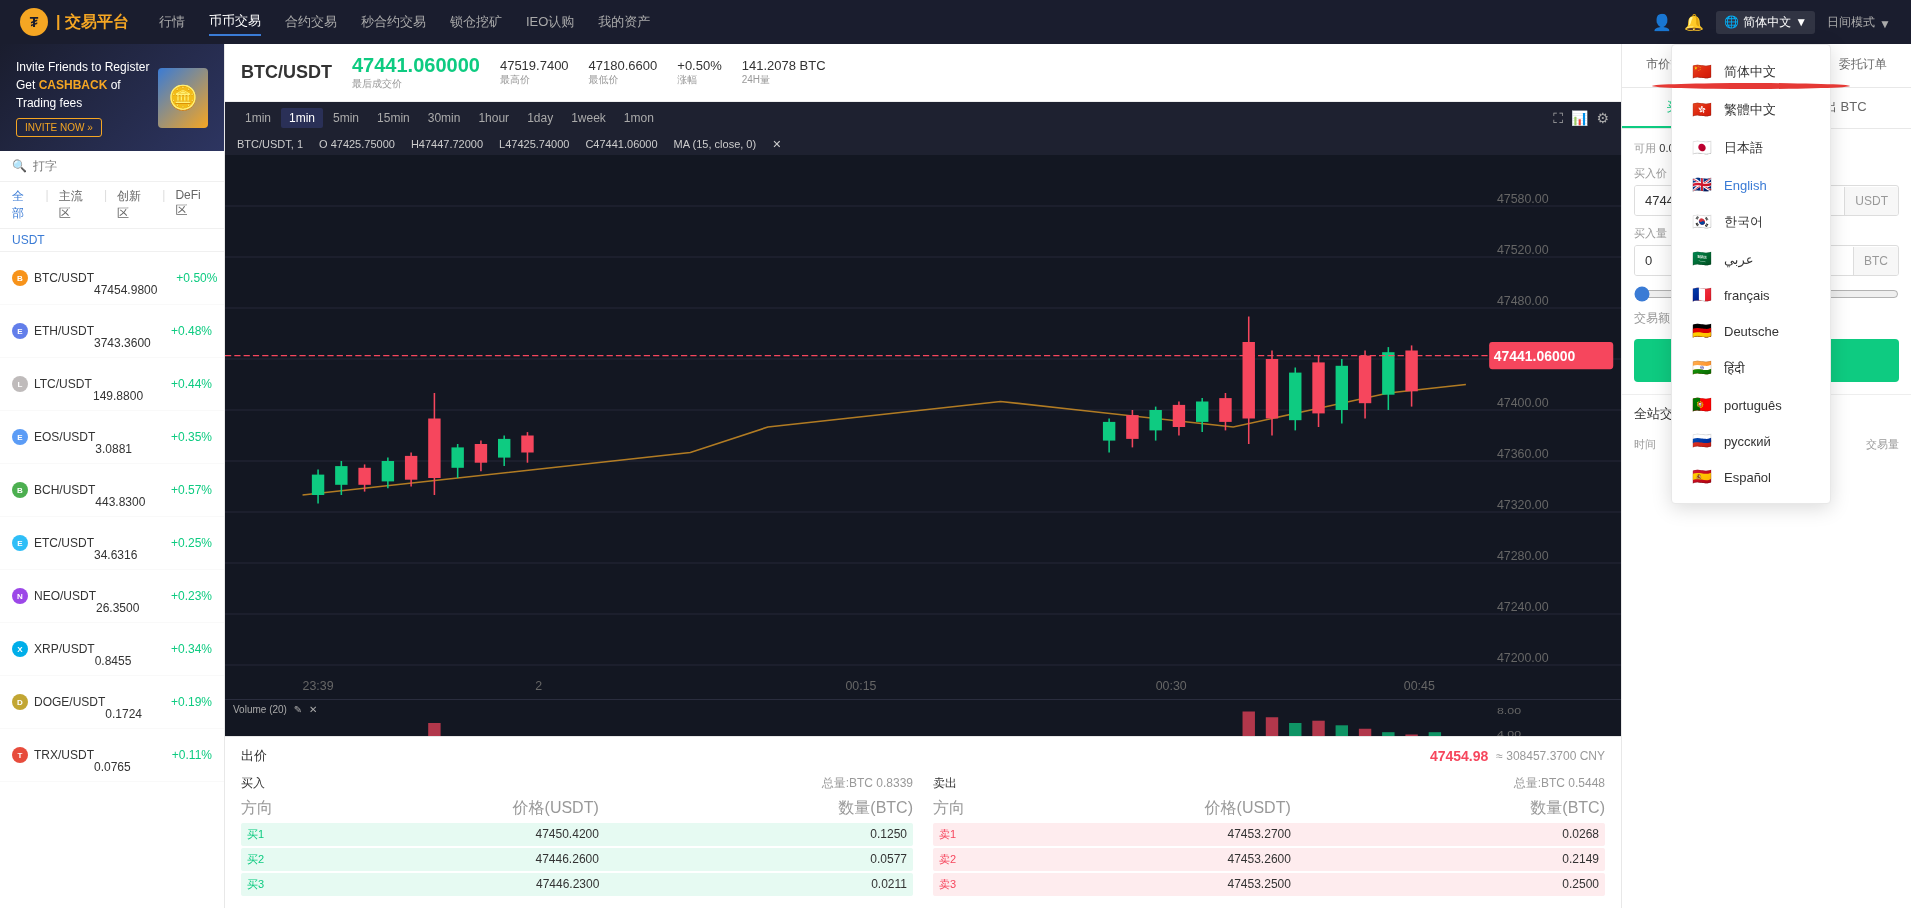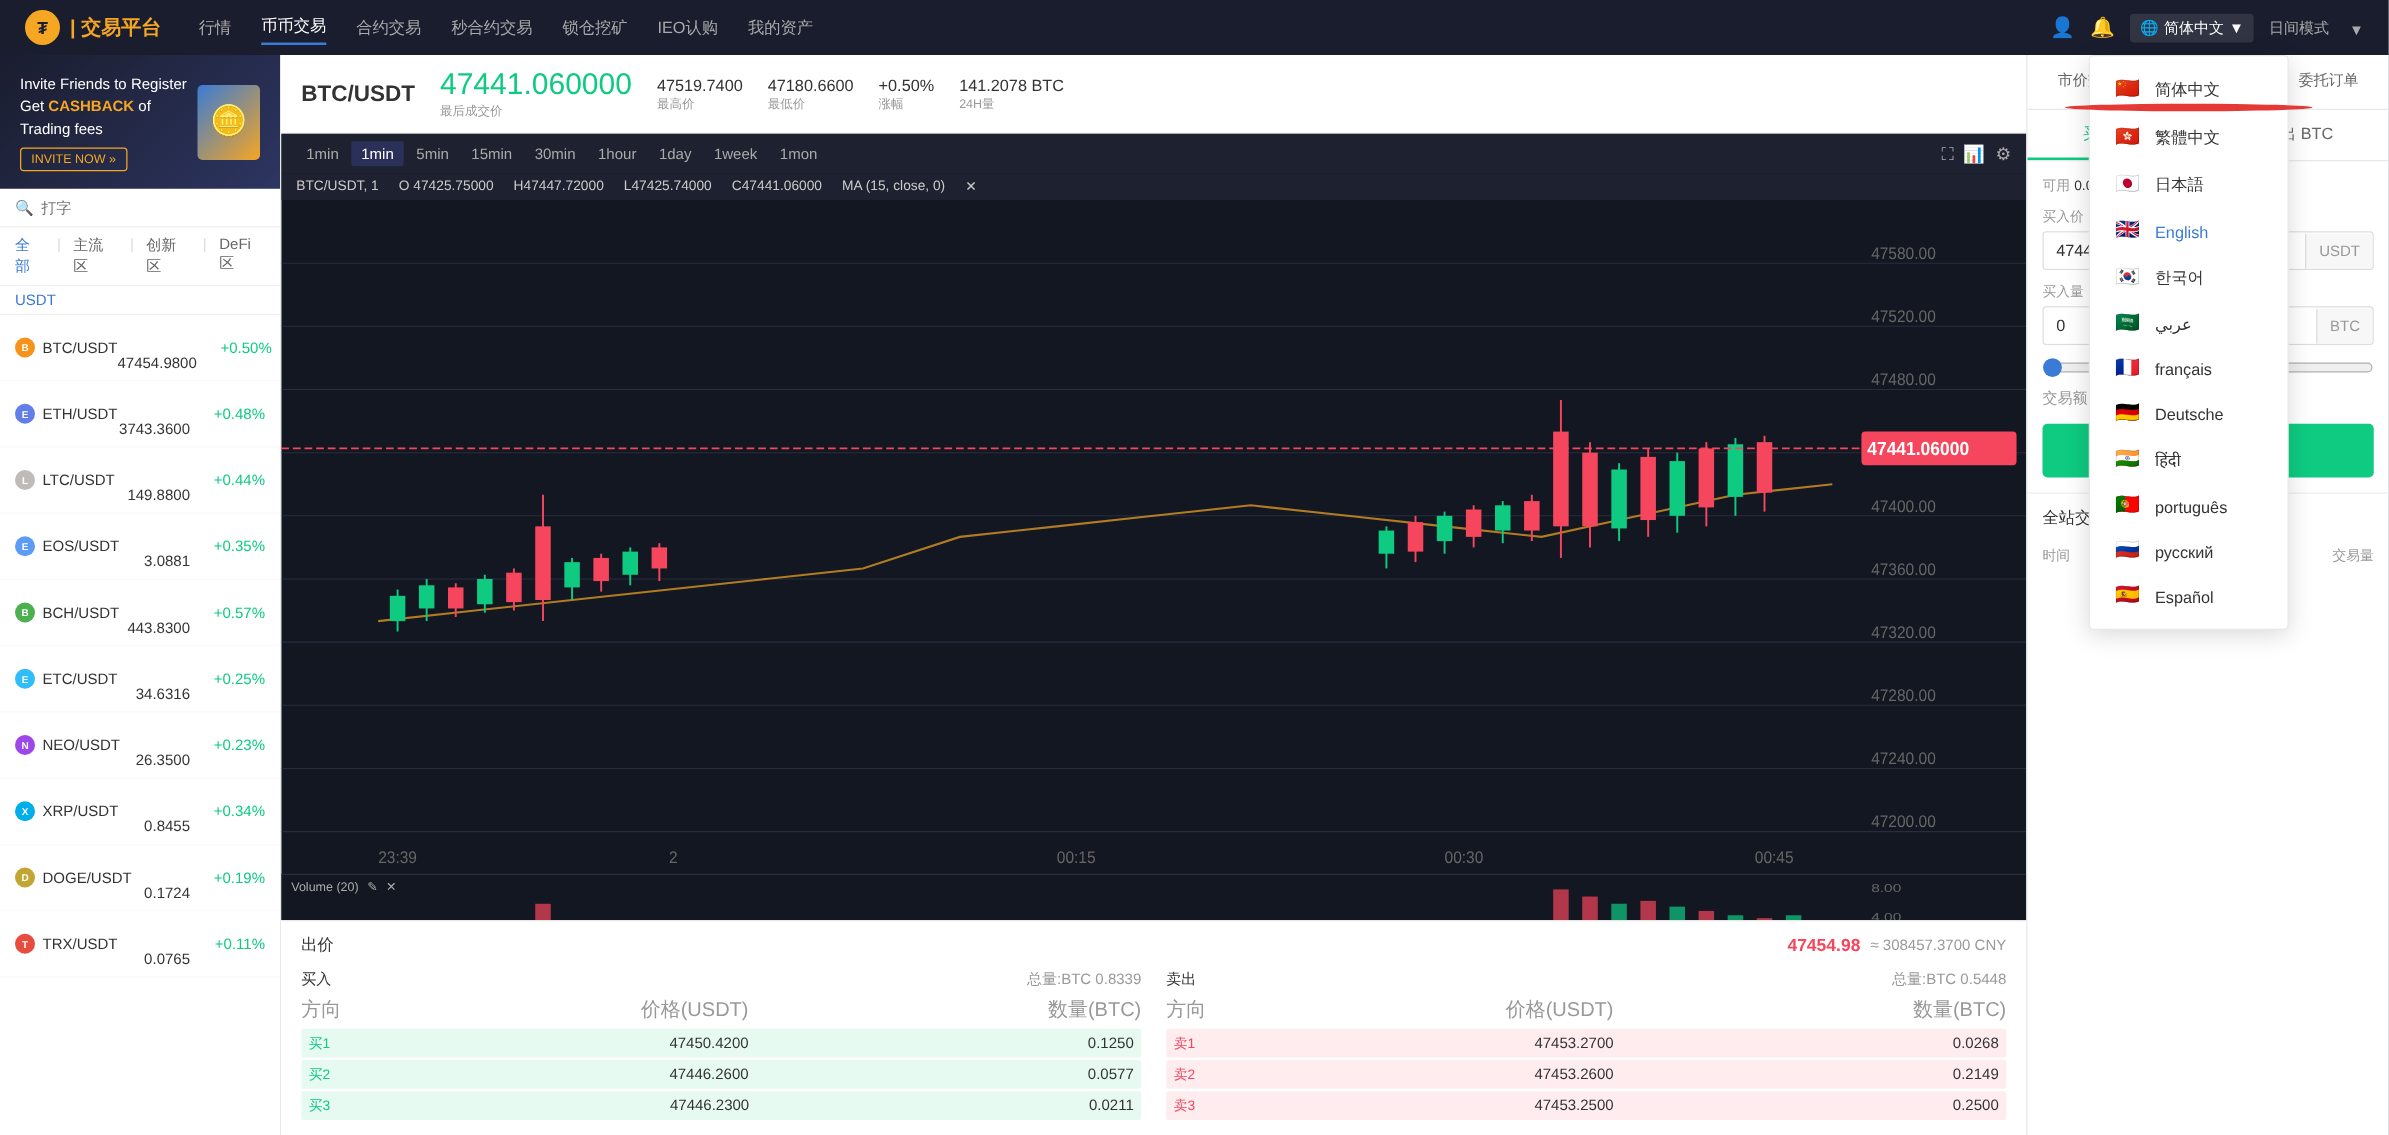--- a/index.html
+++ b/index.html
@@ -67,21 +67,21 @@
       align-items: center;
       gap: 4px;
       color: #fff;
       cursor: pointer;
       background: rgba(255,255,255,0.1);
       padding: 3px 8px;
       border-radius: 3px;
       font-size: 12px;
     }
     .theme-btn {
-      display: flex; align-items: flex-end; gap: 16px;
+      display: flex; align-items: flex-end; gap: 4px;
       color: #aaa; cursor: pointer; font-size: 12px;
     }
 
     
     .lang-dropdown {
       position: absolute;
       top: 44px;
       right: 160px;
       background: #fff;
       border: 1px solid #e8e8e8;
@@ -208,21 +208,21 @@
     }
     .coin-icon {
       width: 16px; height: 16px;
       border-radius: 50%;
       margin-right: 6px;
       flex-shrink: 0;
       display: flex; align-items: center; justify-content: center;
       font-size: 8px; color: #fff; font-weight: bold;
     }
     .coin-name { flex: 1; color: #333; font-size: 12px; font-weight: 500; }
-    .coin-price { flex: 1; text-align: right; color: #333; font-size: 12px; margin-top: 24px; }
+    .coin-price { flex: 1; text-align: left; color: #333; font-size: 12px; margin-top: 24px; }
     .coin-change { min-width: 60px; text-align: right; font-size: 12px; }
     .positive { color: #0ecb81; }
 
     
     .center-area {
       flex: 1;
       display: flex;
       flex-direction: column;
       background: #fff;
       overflow: hidden;
@@ -598,21 +598,21 @@
       </div>
   </aside>
 
   <div class="center-area">
 
     <div class="ticker">
       <div>
         <div style="font-size:18px;font-weight:bold;color:#333;">BTC/USDT</div>
       </div>
       <div class="ticker-item">
-        <span style="font-size:24px;font-weight:normal;color:#0ecb81;">47441.060000</span>
+        <span style="font-size:20px;font-weight:bold;color:#0ecb81;">47441.060000</span>
         <span class="ticker-label">最后成交价</span>
       </div>
       <div class="ticker-item">
         <span class="ticker-value">47519.7400</span>
         <span class="ticker-label">最高价</span>
       </div>
       <div class="ticker-item">
         <span class="ticker-value">47180.6600</span>
         <span class="ticker-label">最低价</span>
       </div>

